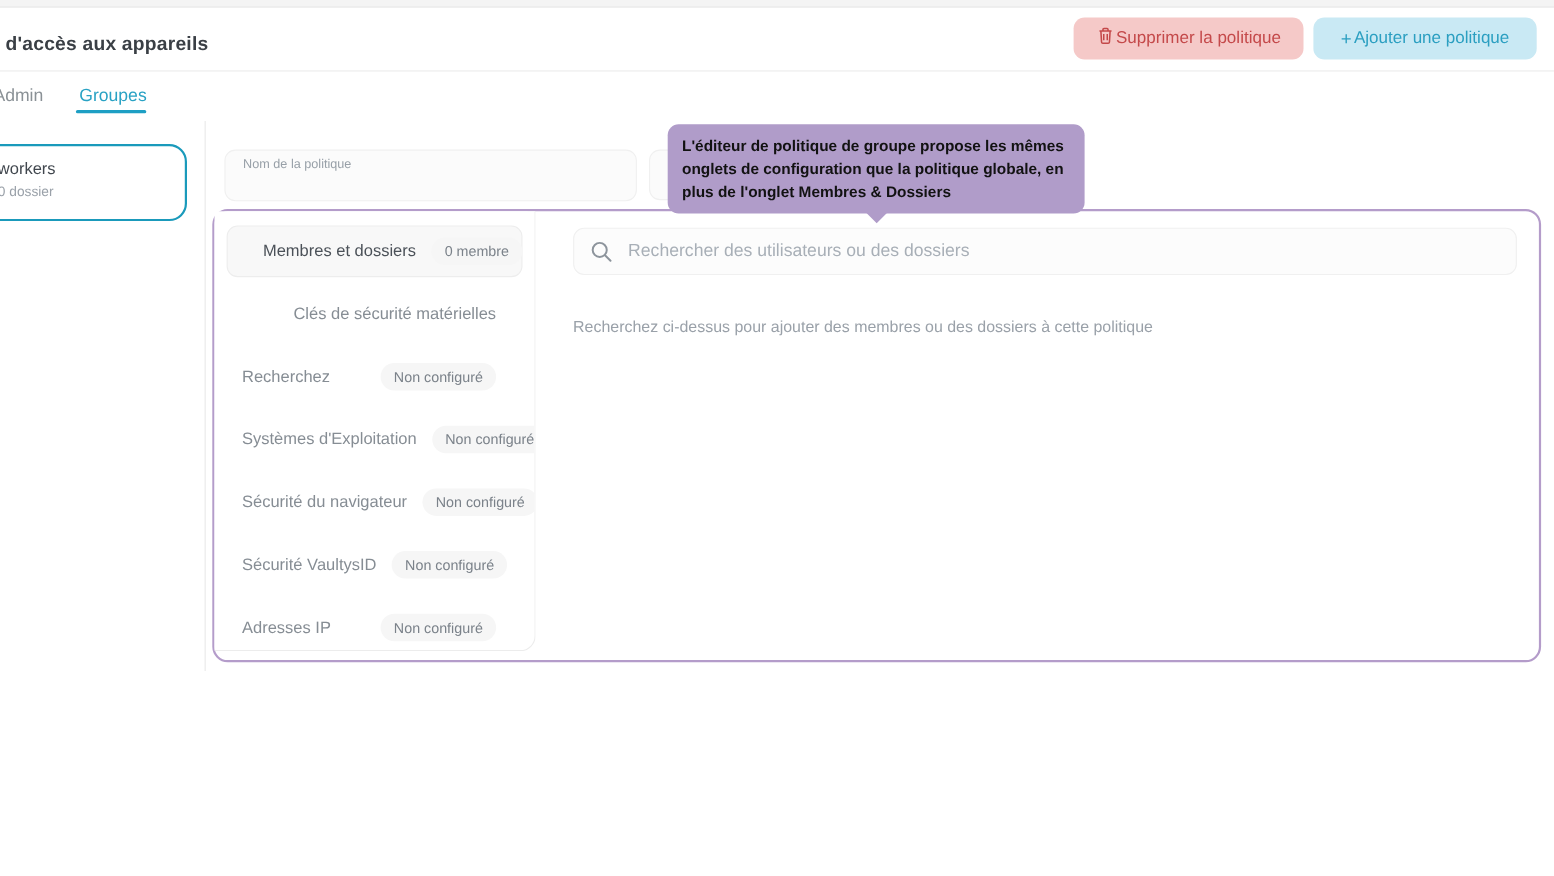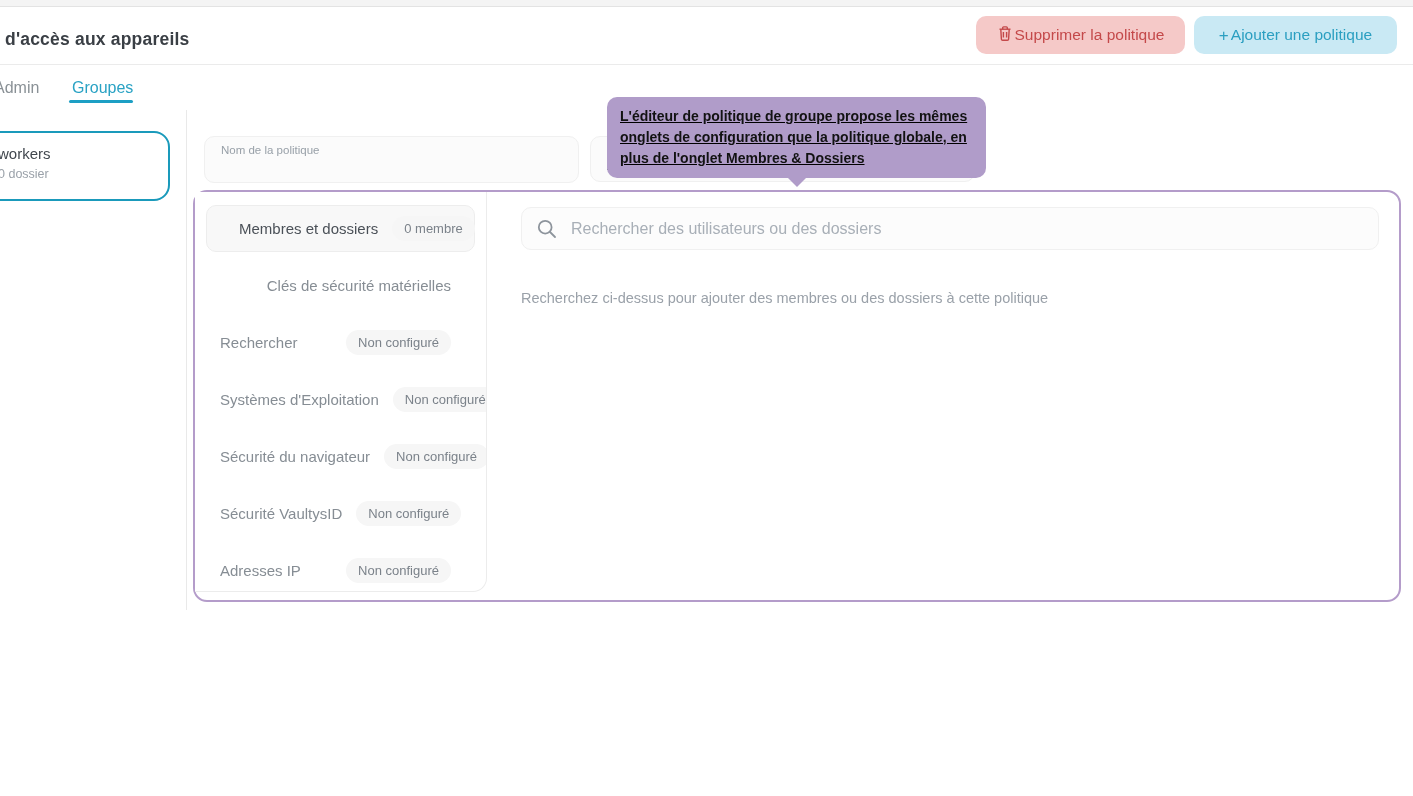--- a/index.html
+++ b/index.html
@@ -43,22 +43,22 @@
   
   .field-card { position:absolute; background:#fbfbfb; border:1px solid #f0f0f0;
                 border-radius:10px; padding:7px 16px; }
   .name-card { left:204px; top:136px; width:375px; height:47px; }
   .field-label { font-size:11.5px; color:#98a0a8; }
   .field-value { font-size:15px; color:#3e444b; margin-top:1px; white-space:nowrap; }
   .dropdown-card { left:590px; top:136px; width:385px; height:46px; display:flex; align-items:center; cursor:pointer; }
   .dropdown-card .field-value { margin-top:10px; overflow:hidden; }
 
   
-  .tooltip { position:absolute; left:607px; top:97px; width:379px; min-height:72px;
-             background:#b09cc9; border-radius:10px; padding:9px 13px; z-index:5;text-decoration:underline; }
+  .tooltip { position:absolute; left:607px; top:113px; width:379px; min-height:72px;
+             background:#b09cc9; border-radius:10px; padding:9px 13px; z-index:5; }
   .tooltip-text { font-size:14px; font-weight:700; color:#121212; line-height:21px; }
   .tooltip-arrow { position:absolute; left:50%; bottom:-9px; transform:translateX(-50%);
                    width:0; height:0; border-left:10px solid transparent;
                    border-right:10px solid transparent; border-top:10px solid #b09cc9; }
 
   
   .panel { position:absolute; left:193px; top:190px; width:1208px; height:412px;
            border:2px solid #b49cca; border-radius:14px; background:#fff; }
   .menu-col { position:absolute; left:0; top:0; width:292px; height:400px;
               border-right:1px solid #ececec; border-bottom:1px solid #ececec;
@@ -132,21 +132,21 @@
 
     <div class="menu-row selected">
           <span class="label">Membres et dossiers</span>
           <span class="badge">0 membre</span>
         </div>
         <div class="menu-row centered">
           <span class="label">Clés de sécurité matérielles</span>
 
         </div>
         <div class="menu-row">
-          <span class="label">Rechercher</span>
+          <span class="label">Recherchez</span>
           <span class="badge">Non configuré</span>
         </div>
         <div class="menu-row">
           <span class="label">Systèmes d'Exploitation</span>
           <span class="badge">Non configuré</span>
         </div>
         <div class="menu-row">
           <span class="label">Sécurité du navigateur</span>
           <span class="badge">Non configuré</span>
         </div>

